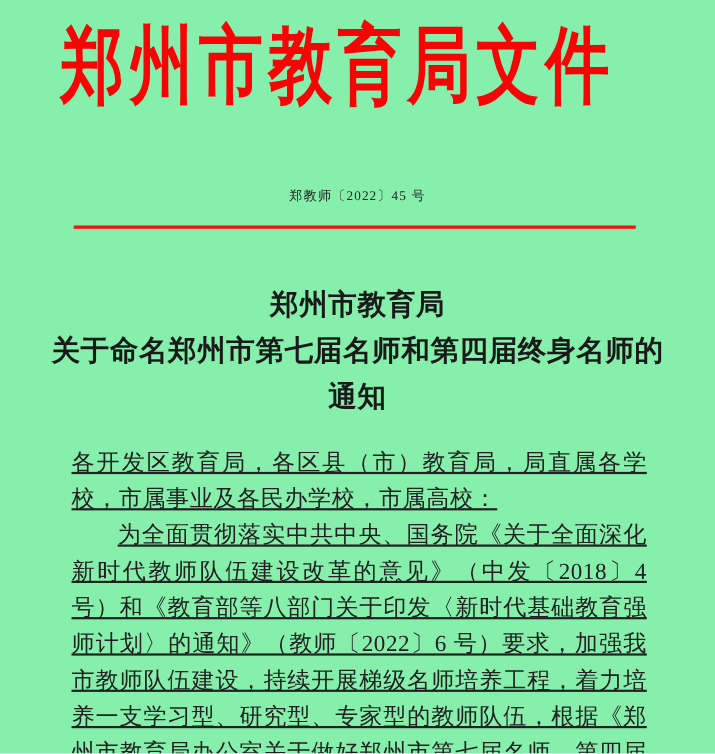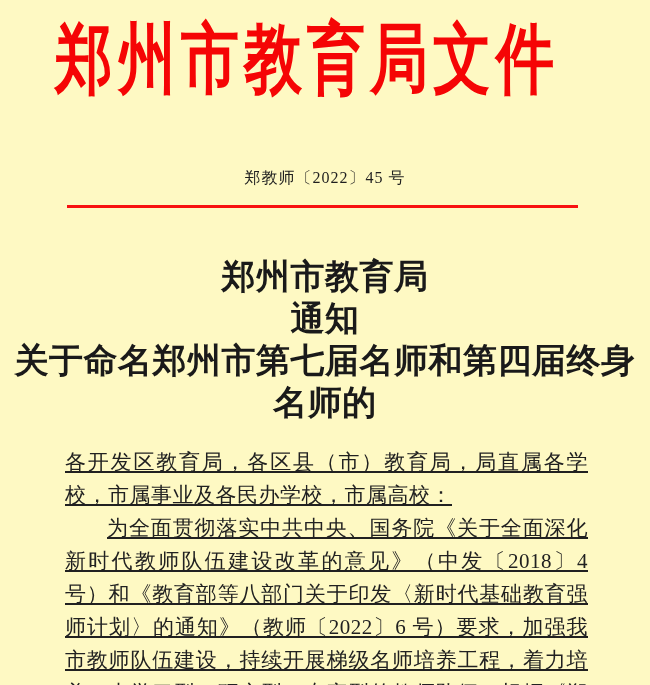--- a/index.html
+++ b/index.html
@@ -4,21 +4,21 @@
 <style>
   html, body {
     margin: 0;
     padding: 0;
     background: #ffffff;
   }
   .page {
     position: relative;
     width: 650px;
     height: 685px;
-    background: #fef9c3;
+    background: #86efac;
     overflow: hidden;
     font-family: "Liberation Serif", "DejaVu Serif", serif;
   }
   
   .banner {
     margin-top: 13px;
     height: 94px;
     display: flex;
     align-items: center;
     justify-content: center;
@@ -31,39 +31,39 @@
     letter-spacing: 5px;
     white-space: nowrap;
     transform: scaleY(1.32);
     transform-origin: center;
     line-height: 1;
   }
   
   .doc-number {
     margin-top: 60px;
     text-align: center;
-    font-size: 16px;
+    font-size: 12px;
     line-height: 22px;
     letter-spacing: 1px;
     color: #1f1f1f;
   }
   
   .red-line {
     margin: 16px 0 0 67px;
     width: 511px;
     height: 3px;
     background: #f81111;
     border: none;
   }
   
   .doc-title {
     margin-top: 48px;
     text-align: center;
     font-weight: bold;
-    font-size: 34px;
+    font-size: 26px;
     line-height: 42px;
     color: #1a1a1a;
     letter-spacing: 0.5px;
   }
   
   .doc-body {
     margin-top: 22px;
     padding: 0 62px 0 65px;
     font-size: 21px;
     line-height: 33px;
@@ -88,22 +88,22 @@
   <div class="banner">
     <div class="banner-text">郑州市教育局文件</div>
   </div>
 
   <div class="doc-number">郑教师〔2022〕45 号</div>
 
   <div class="red-line"></div>
 
   <div class="doc-title">
     <div>郑州市教育局</div>
+    <div>关于命名郑州市第七届名师和第四届终身名师的</div>
     <div>通知</div>
-    <div>关于命名郑州市第七届名师和第四届终身名师的</div>
   </div>
 
   <div class="doc-body">
     <p>各开发区教育局，各区县（市）教育局，局直属各学校，市属事业及各民办学校，市属高校：</p>
     <p class="indented">为全面贯彻落实中共中央、国务院《关于全面深化新时代教师队伍建设改革的意见》（中发〔2018〕4 号）和《教育部等八部门关于印发〈新时代基础教育强师计划〉的通知》（教师〔2022〕6 号）要求，加强我市教师队伍建设，持续开展梯级名师培养工程，着力培养一支学习型、研究型、专家型的教师队伍，根据《郑州市教育局办公室关于做好郑州市第七届名师、第四届终身名师</p>
   </div>
 
 </div>
 
 </body></html>

